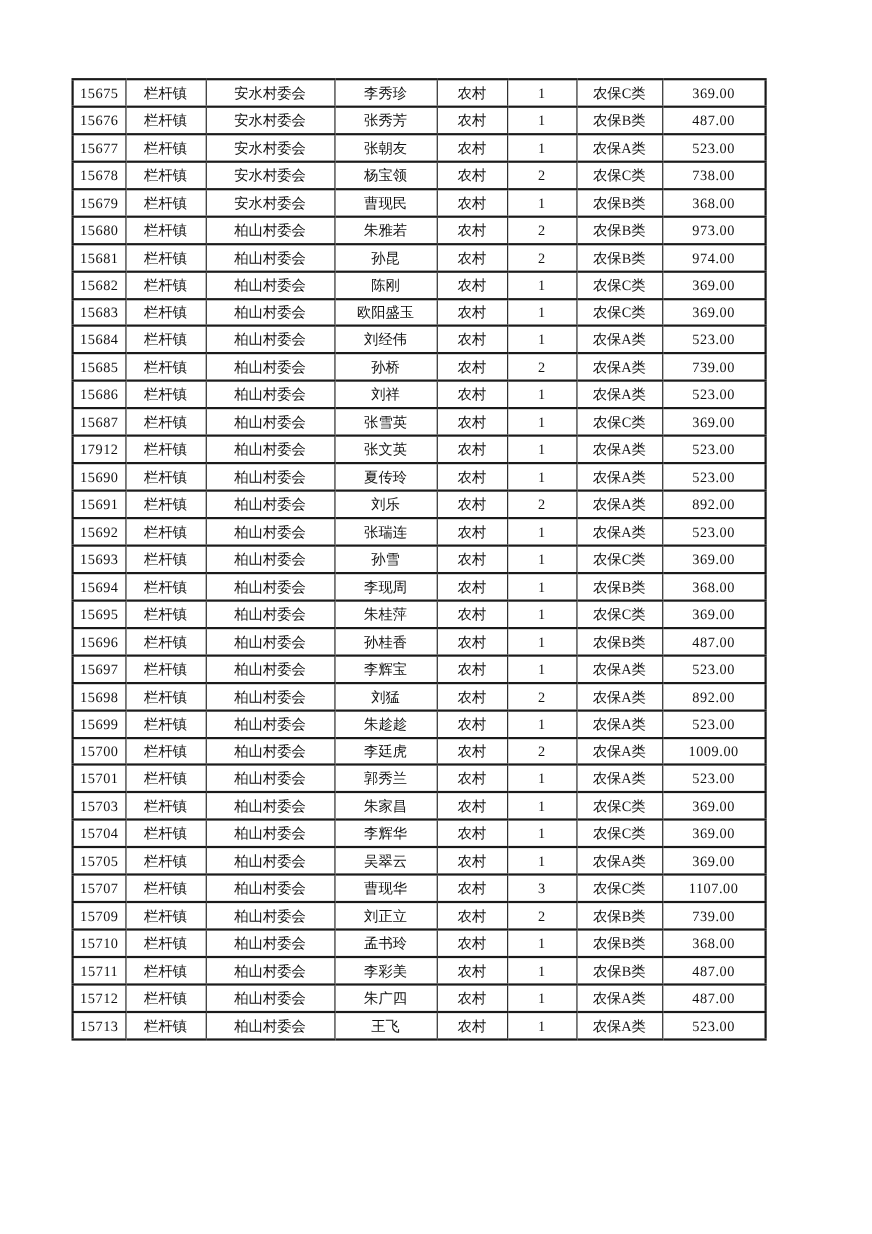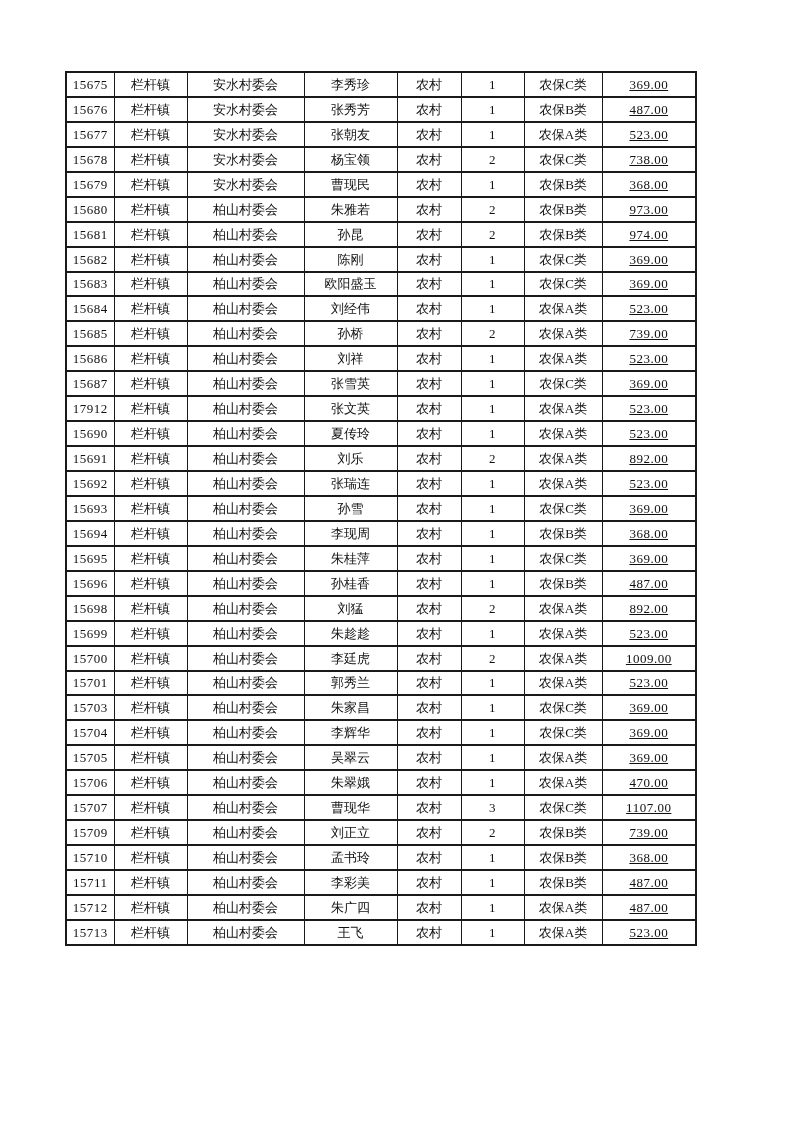--- a/index.html
+++ b/index.html
@@ -42,21 +42,21 @@
     text-align: center;
     vertical-align: middle;
     white-space: nowrap;
     overflow: hidden;
     line-height: 1;
   }
   table.grid {
     border: 2px solid #1a1a1a;
   }
   td.num { letter-spacing: 0.5px; }
-  td.amount { letter-spacing: 0.5px; text-decoration: underline; }
+  td.amount { letter-spacing: 0.5px; }
 </style>
 </head>
 <body>
 
 <div class="sheet">
   <table class="grid">
     <colgroup>
       <col style="width:48px">
       <col style="width:73px">
       <col style="width:117px">
@@ -271,20 +271,30 @@
           <td class="num">15696</td>
           <td>栏杆镇</td>
           <td>柏山村委会</td>
           <td>孙桂香</td>
           <td>农村</td>
           <td class="num">1</td>
           <td>农保B类</td>
           <td class="amount">487.00</td>
         </tr>
         <tr>
+          <td class="num">15697</td>
+          <td>栏杆镇</td>
+          <td>柏山村委会</td>
+          <td>李辉宝</td>
+          <td>农村</td>
+          <td class="num">1</td>
+          <td>农保A类</td>
+          <td class="amount">523.00</td>
+        </tr>
+        <tr>
           <td class="num">15698</td>
           <td>栏杆镇</td>
           <td>柏山村委会</td>
           <td>刘猛</td>
           <td>农村</td>
           <td class="num">2</td>
           <td>农保A类</td>
           <td class="amount">892.00</td>
         </tr>
         <tr>
@@ -339,30 +349,20 @@
         </tr>
         <tr>
           <td class="num">15705</td>
           <td>栏杆镇</td>
           <td>柏山村委会</td>
           <td>吴翠云</td>
           <td>农村</td>
           <td class="num">1</td>
           <td>农保A类</td>
           <td class="amount">369.00</td>
-        </tr>
-        <tr>
-          <td class="num">15706</td>
-          <td>栏杆镇</td>
-          <td>柏山村委会</td>
-          <td>朱翠娥</td>
-          <td>农村</td>
-          <td class="num">1</td>
-          <td>农保A类</td>
-          <td class="amount">470.00</td>
         </tr>
         <tr>
           <td class="num">15707</td>
           <td>栏杆镇</td>
           <td>柏山村委会</td>
           <td>曹现华</td>
           <td>农村</td>
           <td class="num">3</td>
           <td>农保C类</td>
           <td class="amount">1107.00</td>

